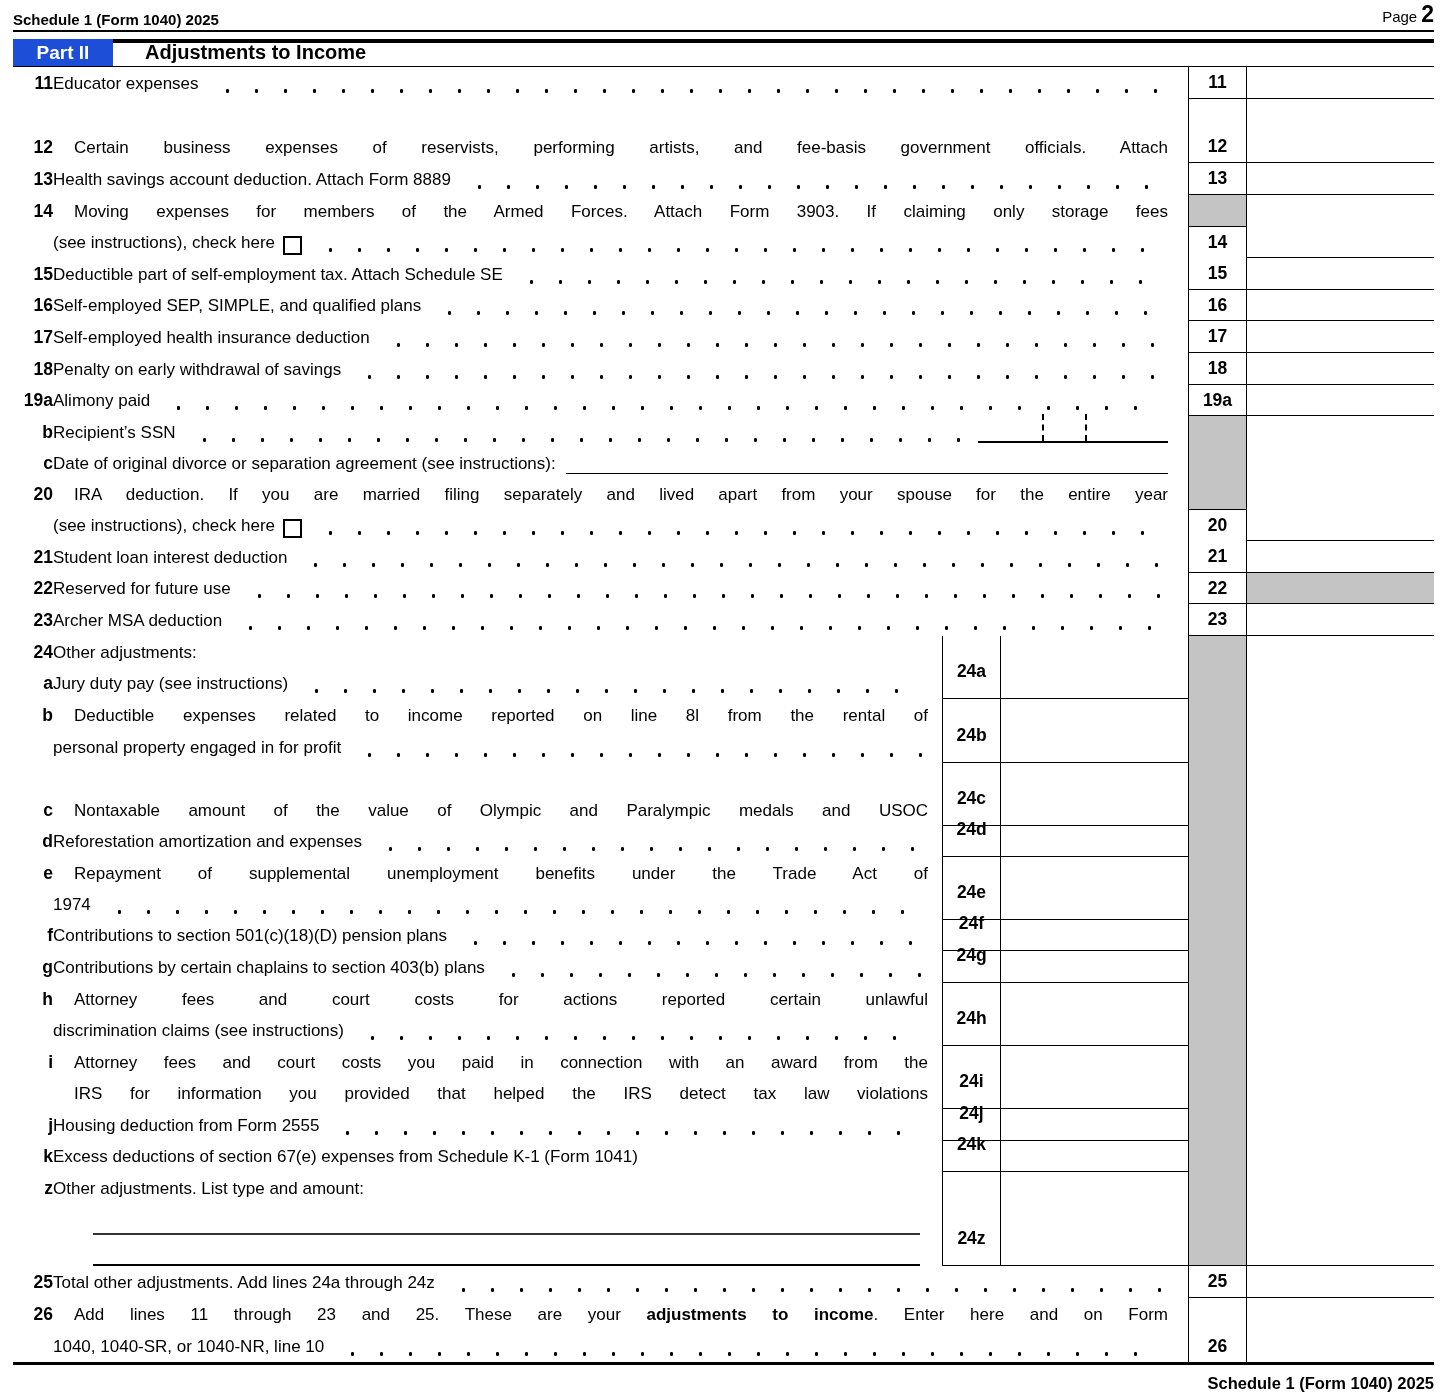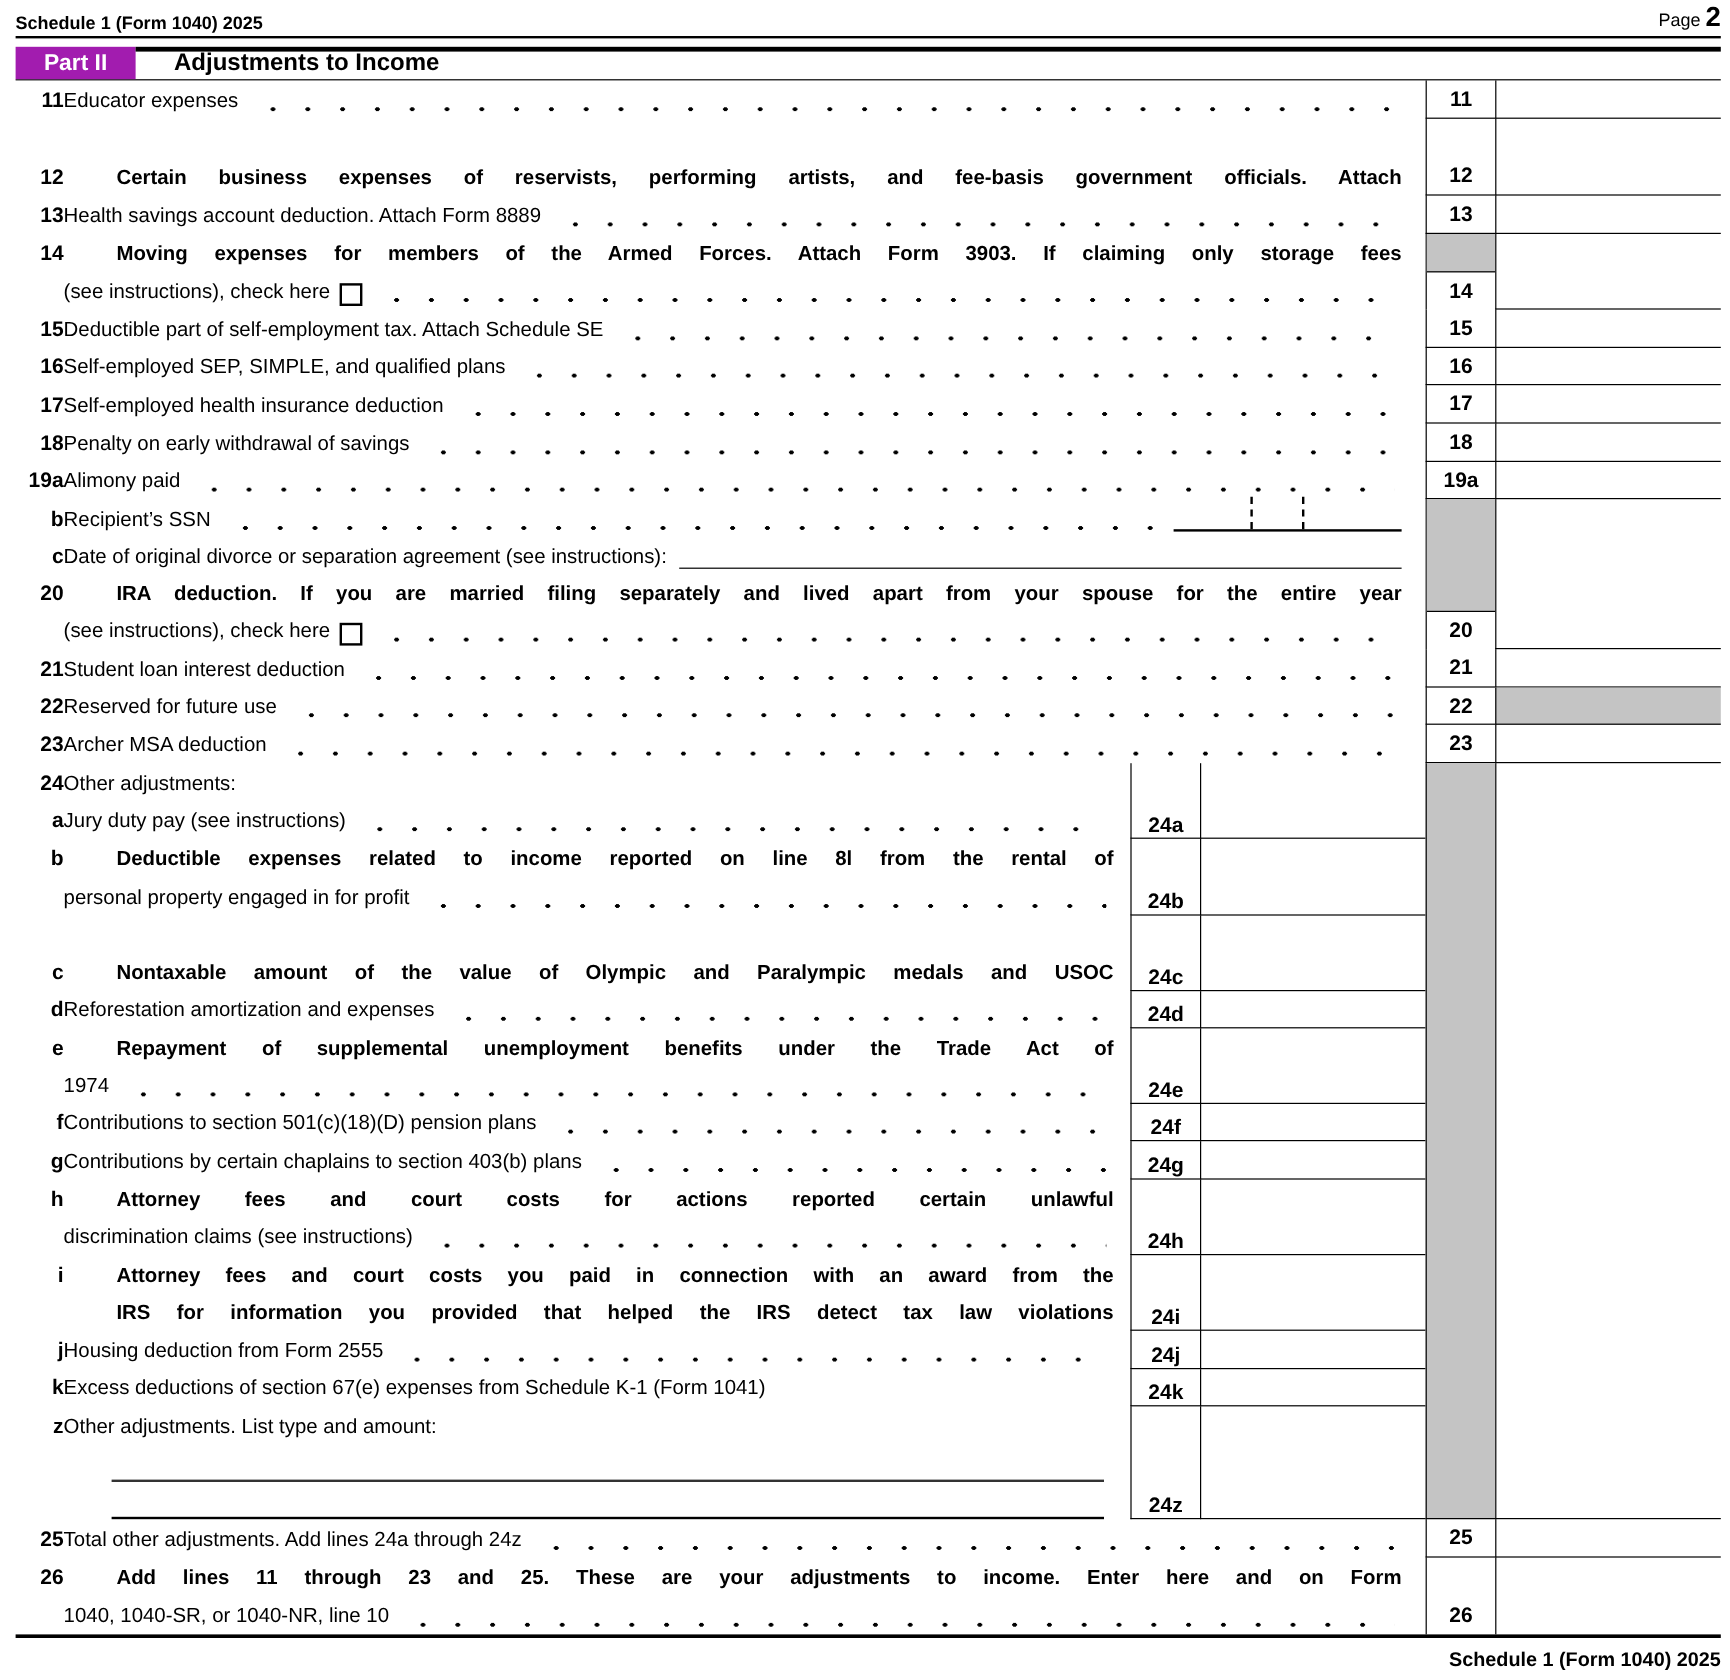--- a/index.html
+++ b/index.html
@@ -14,38 +14,38 @@
   
   .hdr { display:flex; justify-content:space-between; align-items:flex-end;
          height:24px; border-bottom:2px solid #000; padding-bottom:2px; }
   .hdr-left { font-weight:bold; font-size:15px; }
   .hdr-right { font-size:15px; }
   .hdr-right .pgnum { font-weight:bold; font-size:23px; margin-left:4px; }
 
   
   .partbar { position:relative; height:27px; margin-top:7px; }
   .partbox { position:absolute; left:0; top:0; width:100px; height:27px;
-             background:#a21caf; color:#fff; font-weight:bold; font-size:19px;
+             background:#1d4ed8; color:#fff; font-weight:bold; font-size:19px;
              display:flex; align-items:center; justify-content:center; }
   .parttop { position:absolute; left:100px; right:0; top:0; height:4px; background:#000; }
   .parttitle { position:absolute; left:132px; top:2px; font-weight:bold; font-size:20px; }
 
   
   .table { border-top:1.5px solid #000; border-bottom:3.5px solid #000; }
   .band { display:flex; align-items:stretch; }
   .h31{height:31px}.h32{height:32px}.h63{height:63px}.h64{height:64px}
   .h94{height:94px}.h125{height:125px}.h630{height:630px}
 
   .ta { flex:1 1 auto; display:flex; flex-direction:column; justify-content:flex-end;
         padding-right:20px; min-width:0; }
   .tl { display:flex; align-items:flex-end; height:31px; padding-bottom:5px; }
   .tl32 { height:32px; }
   .gut { flex:0 0 40px; text-align:right; font-weight:bold; font-size:17.5px; }
   .txt { white-space:nowrap; }
-  .jtx { flex:1 1 auto; margin-left:44px; text-align:justify; text-align-last:justify;font-weight:bold; }
+  .jtx { flex:1 1 auto; margin-left:21px; text-align:justify; text-align-last:justify; }
 
   .ldr { flex:1 1 auto; align-self:stretch; margin-left:12px; margin-right:6px;
          background-image:radial-gradient(circle, #000 1.7px, transparent 2px);
          background-size:29px 8px; background-repeat:repeat-x;
          background-position:2px calc(100% + 1px); }
 
   .nb, .nbcol { flex:0 0 58px; border-left:1.5px solid #000; }
   .nb { display:flex; align-items:center; justify-content:center;
         font-weight:bold; font-size:17.5px; }
   .nb.bot { align-items:flex-end; padding-bottom:5px; }
@@ -57,21 +57,21 @@
   .bb { border-bottom:1.5px solid #000; }
   .shade { background:var(--shade,#c4c4c4); }
 
   
   .l24 { flex:1 1 auto; display:flex; flex-direction:column; min-width:0; }
   .irow { display:flex; align-items:stretch; }
   .itxt { flex:1 1 auto; display:flex; flex-direction:column; justify-content:flex-end;
           padding-right:14px; min-width:0; }
   .inb { flex:0 0 58px; border-left:1.5px solid #000;
          display:flex; align-items:flex-end; justify-content:center;
-         font-weight:bold; font-size:17.5px; padding-bottom:0;text-align:right; }
+         font-weight:bold; font-size:17.5px; padding-bottom:16px;text-align:right; }
   .iamt { flex:0 0 188px; border-left:1.5px solid #000; }
 
   
   .cb { display:inline-block; width:19px; height:19px; border:2px solid #000;
         margin-left:8px; margin-bottom:-2px; flex:0 0 auto; }
   .ssnbox { flex:0 0 190px; position:relative; border-bottom:2px solid #000;
             height:100%; }
   .ssnbox .tick { position:absolute; bottom:0; width:0; height:27px;
                   border-left:2px dashed #000; }
   .tick1 { left:64px; } .tick2 { left:107px; }

